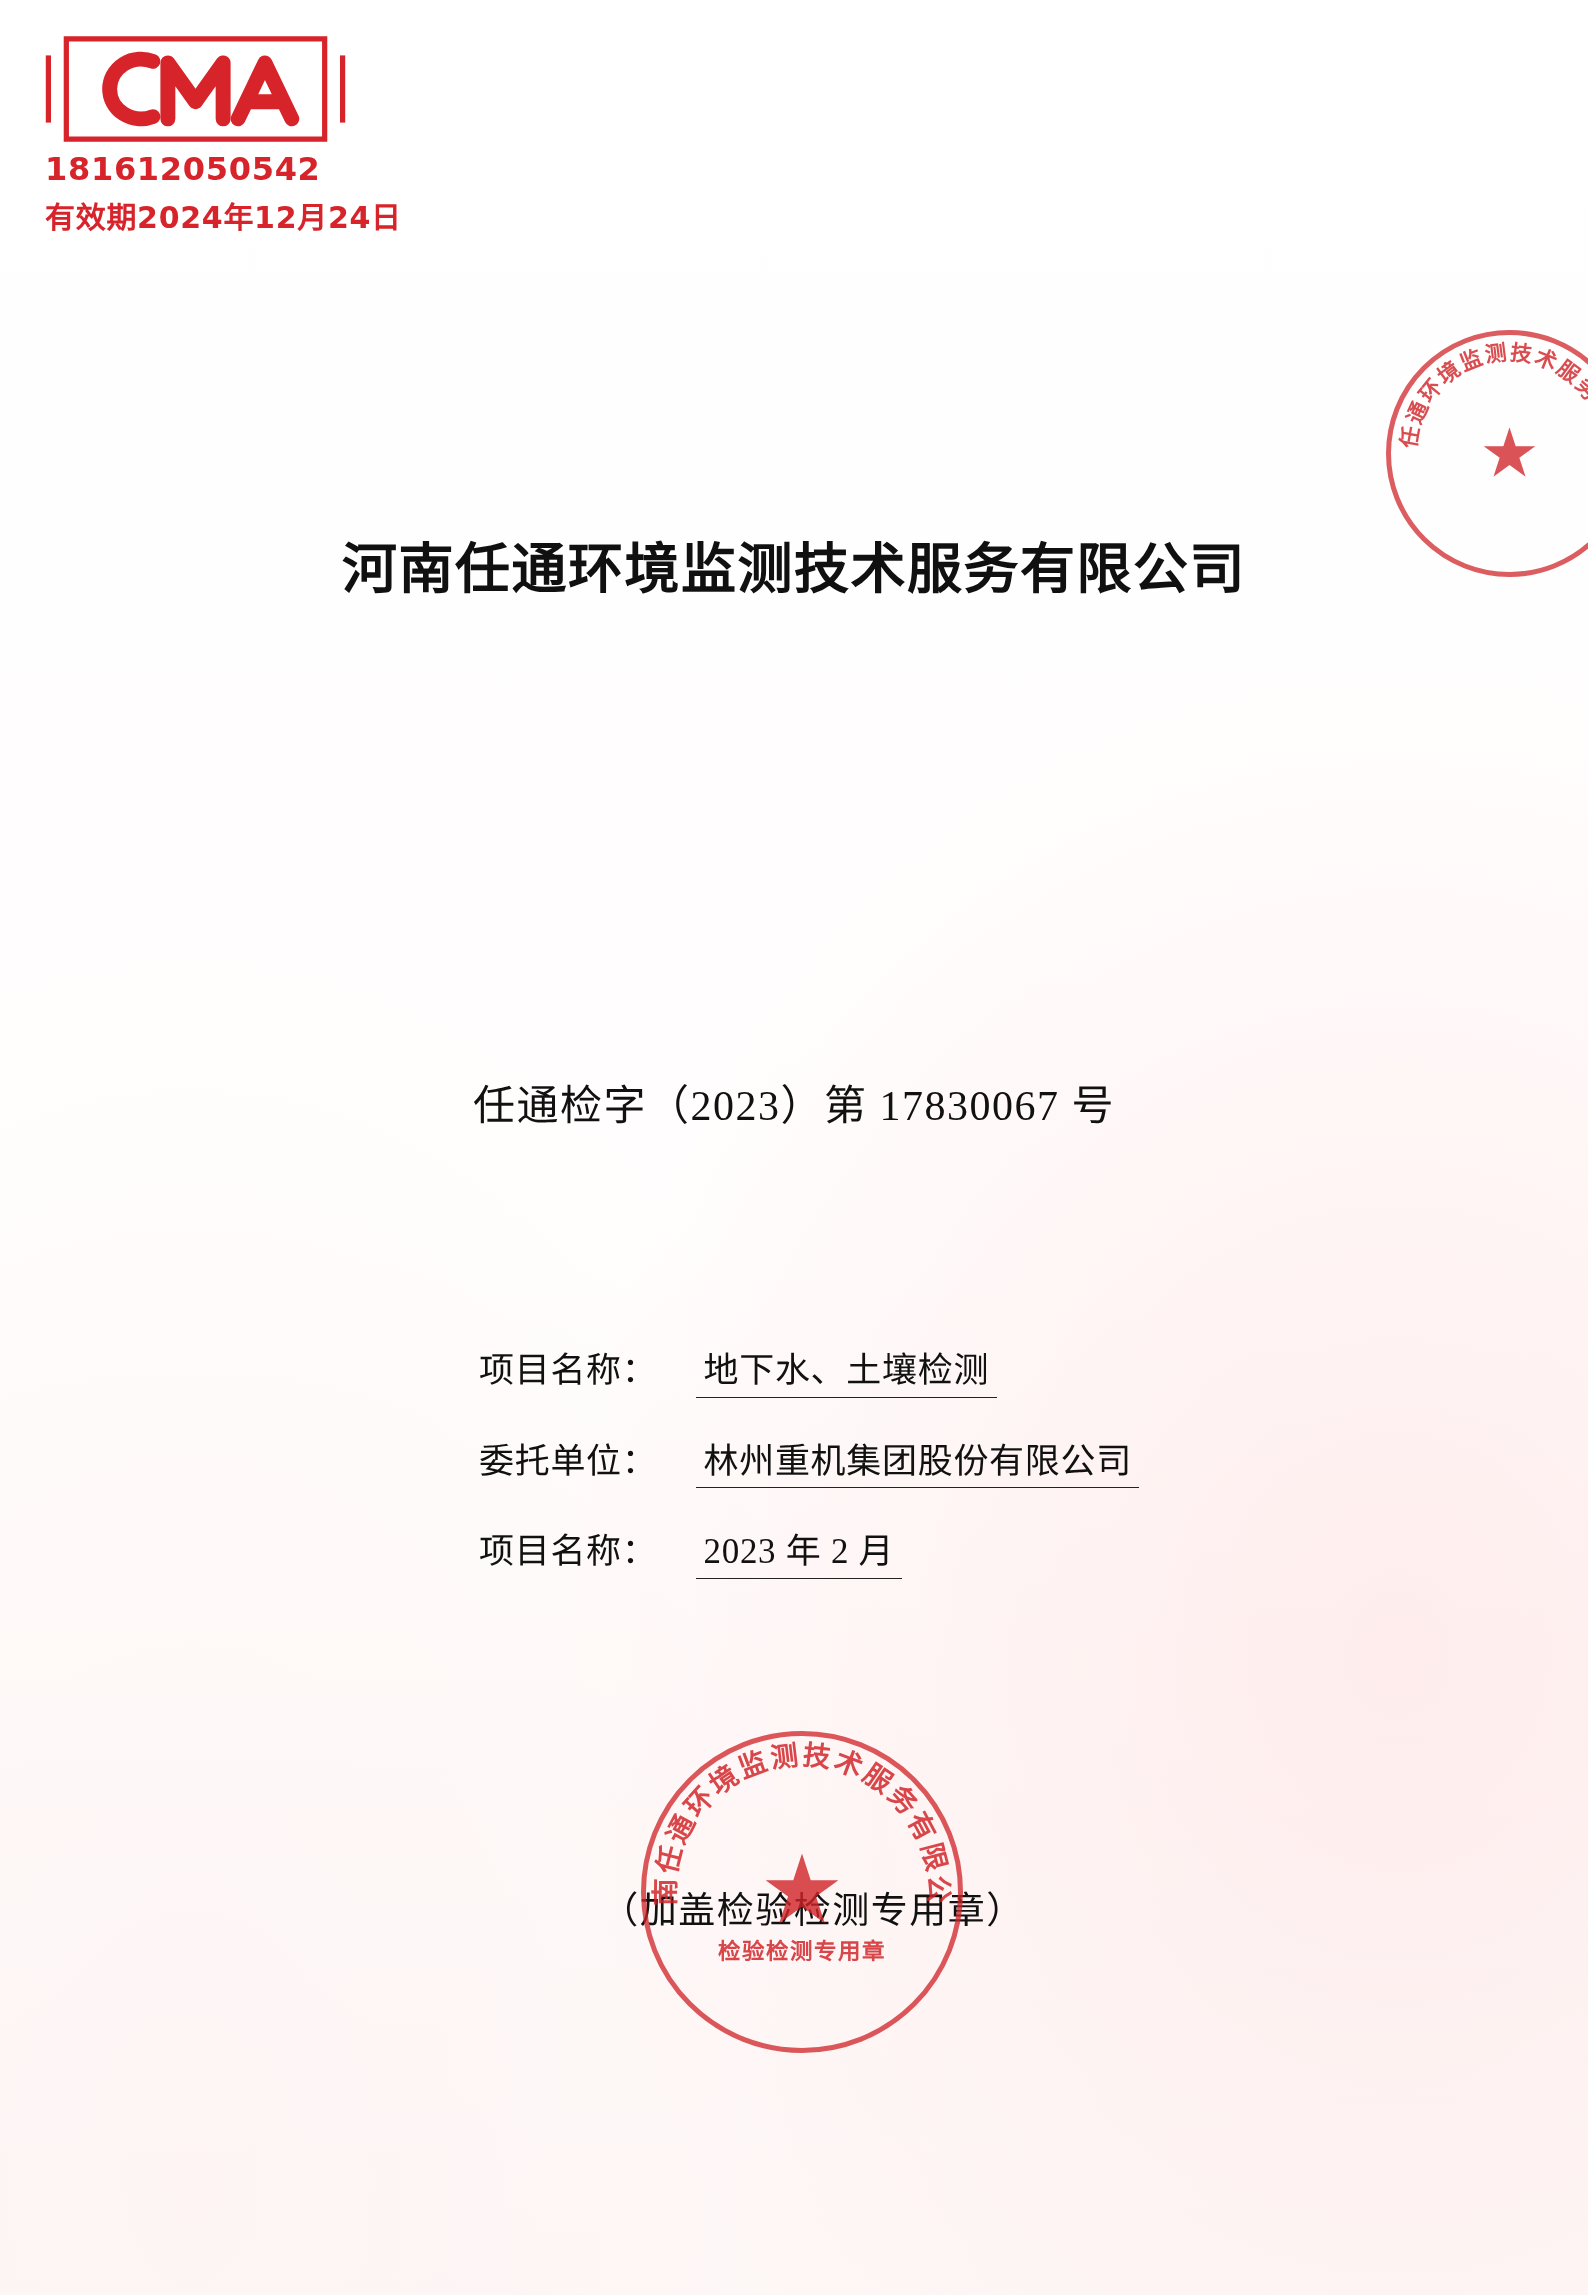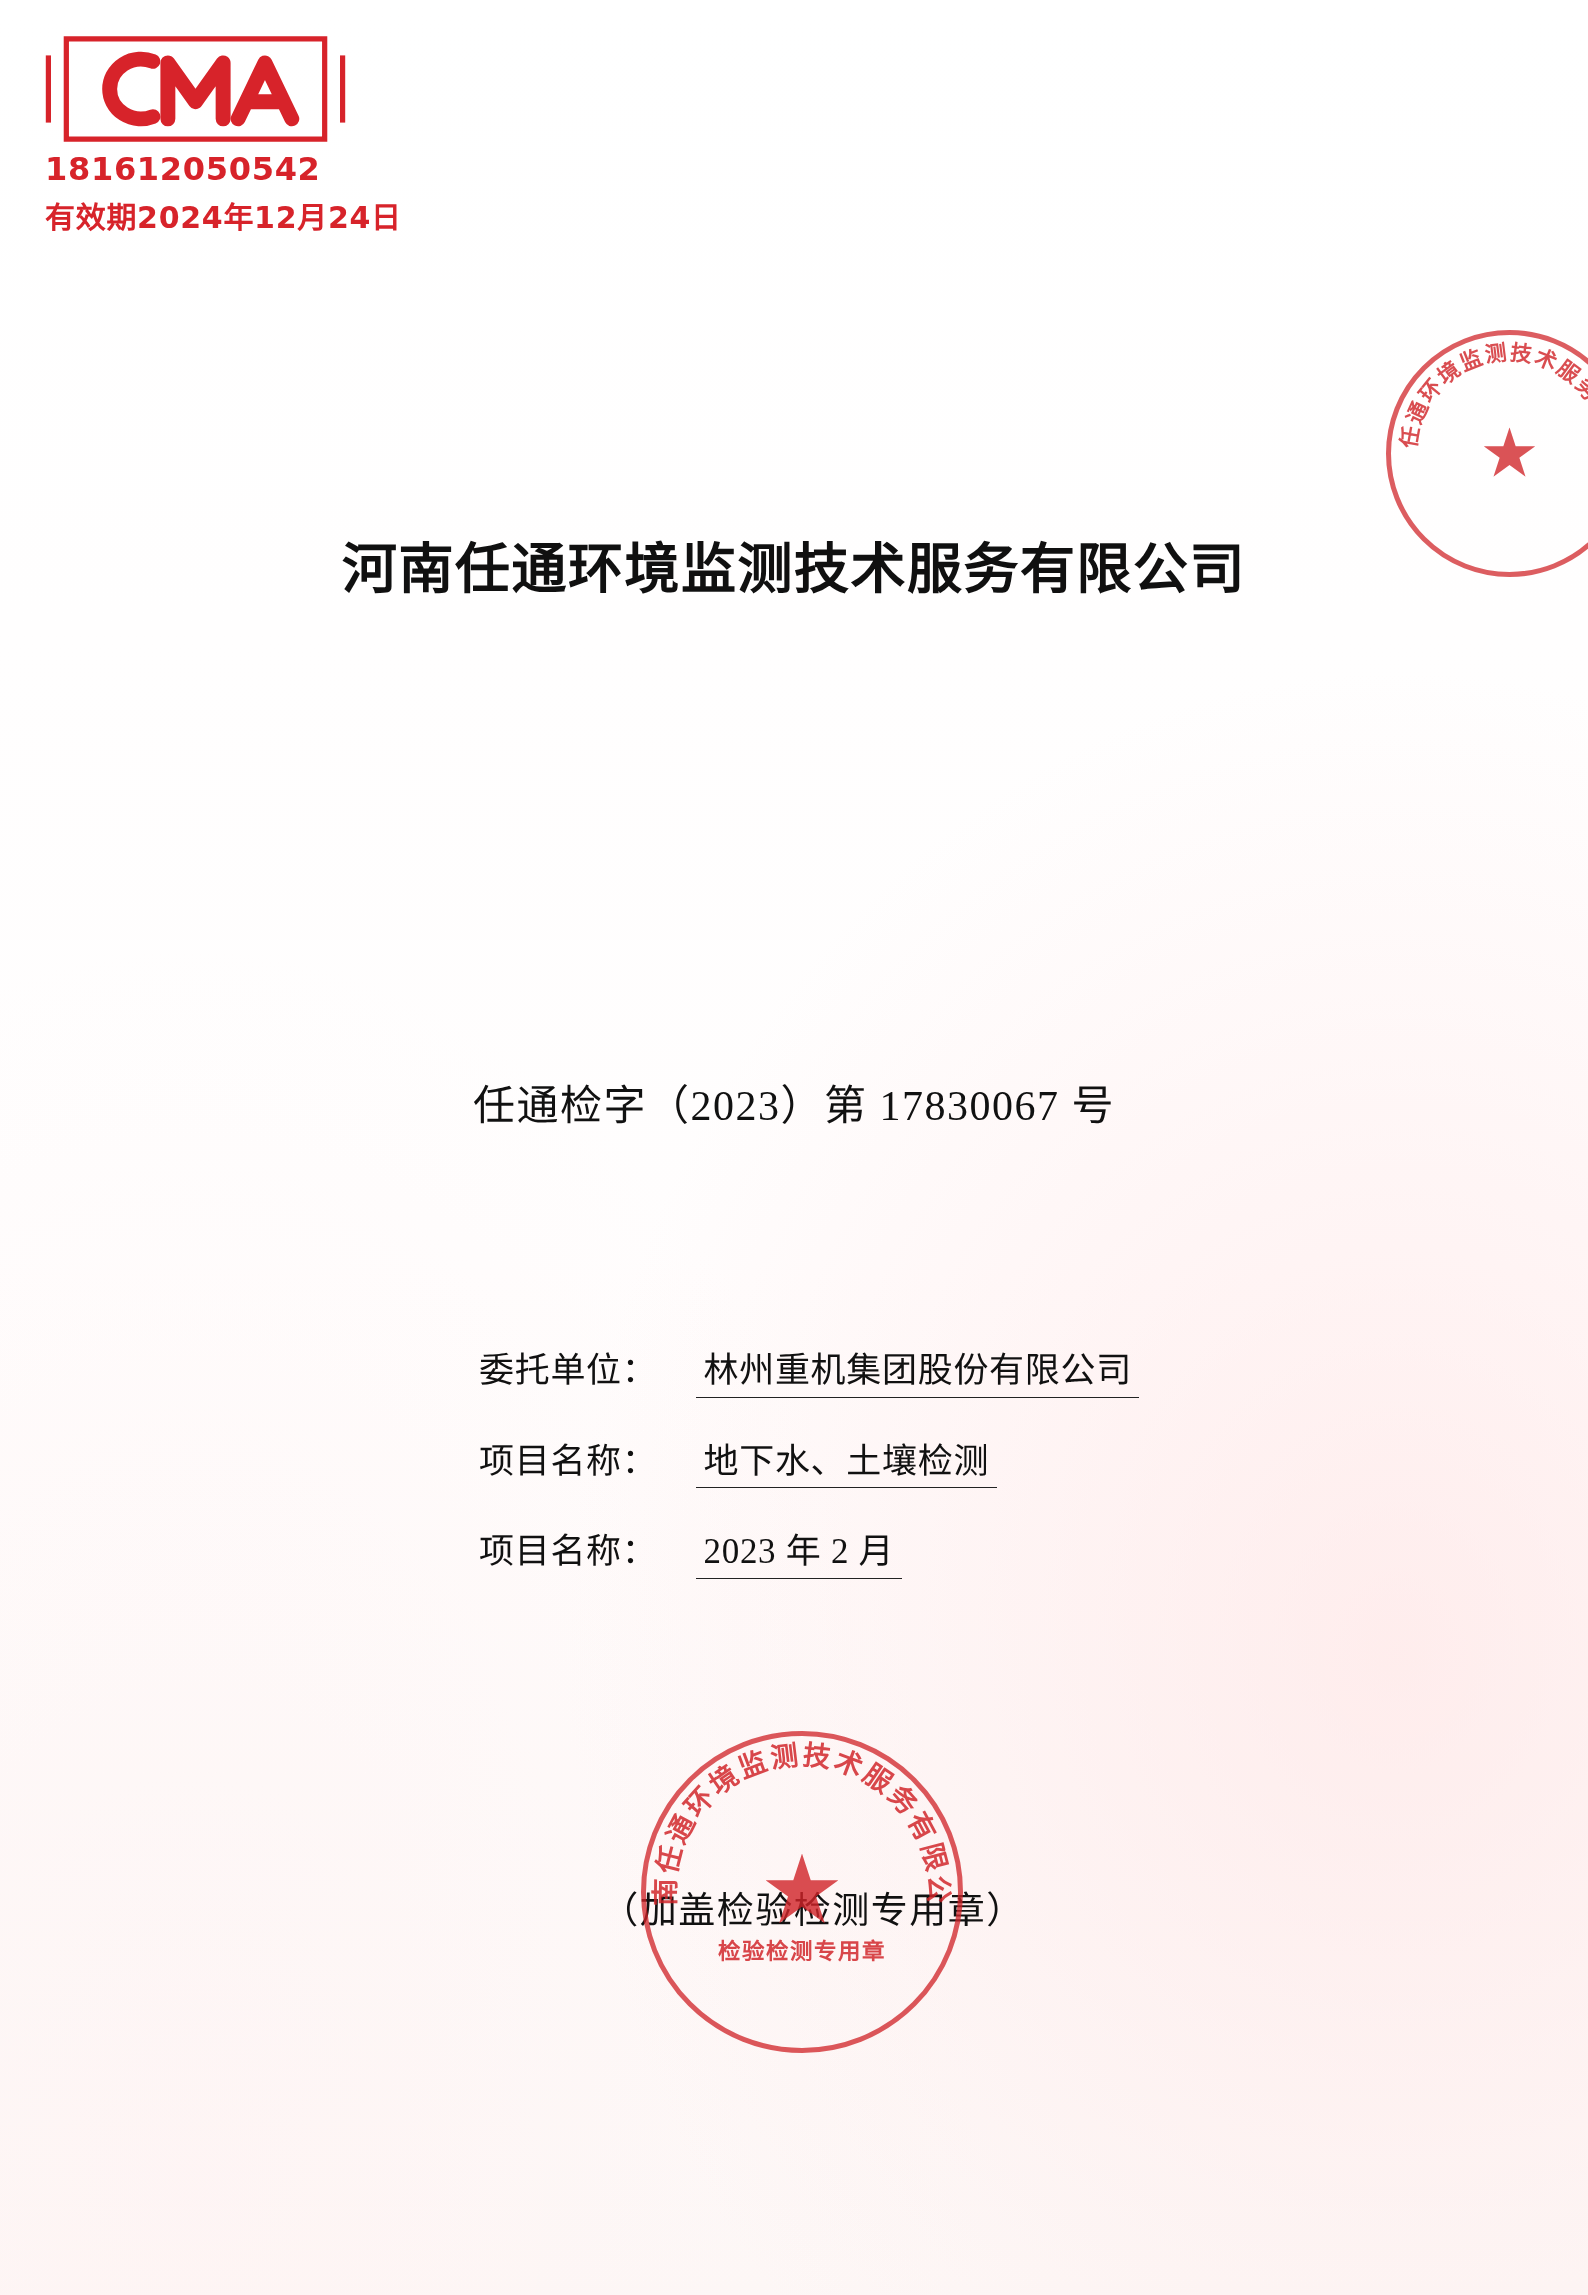--- a/index.html
+++ b/index.html
@@ -257,26 +257,26 @@
     </div>
     <div class="seal-star">★</div>
   </div>
 
   <div class="doc-body">
     <div class="company-name">河南任通环境监测技术服务有限公司</div>
     <div class="report-no">任通检字（2023）第 17830067 号</div>
 
     <div class="fields">
       <div class="field-row">
+        <span class="field-label">项目名称：</span>
+        <span class="field-value">地下水、土壤检测</span>
+      </div>
+      <div class="field-row">
         <span class="field-label">委托单位：</span>
         <span class="field-value">林州重机集团股份有限公司</span>
-      </div>
-      <div class="field-row">
-        <span class="field-label">项目名称：</span>
-        <span class="field-value">地下水、土壤检测</span>
       </div>
       <div class="field-row">
         <span class="field-label">项目名称：</span>
         <span class="field-value">2023 年 2 月</span>
       </div>
     </div>
 
     <div class="seal-note">（加盖检验检测专用章）</div>
   </div>
 

